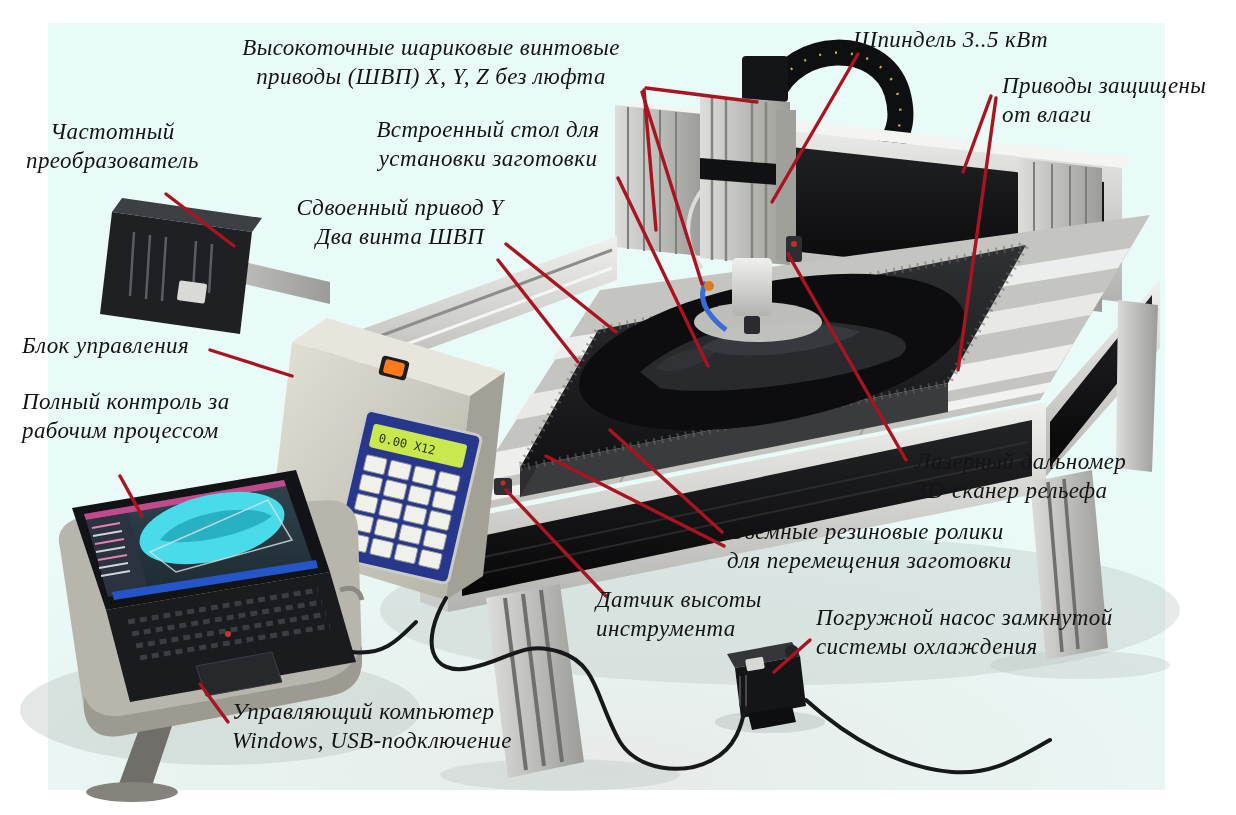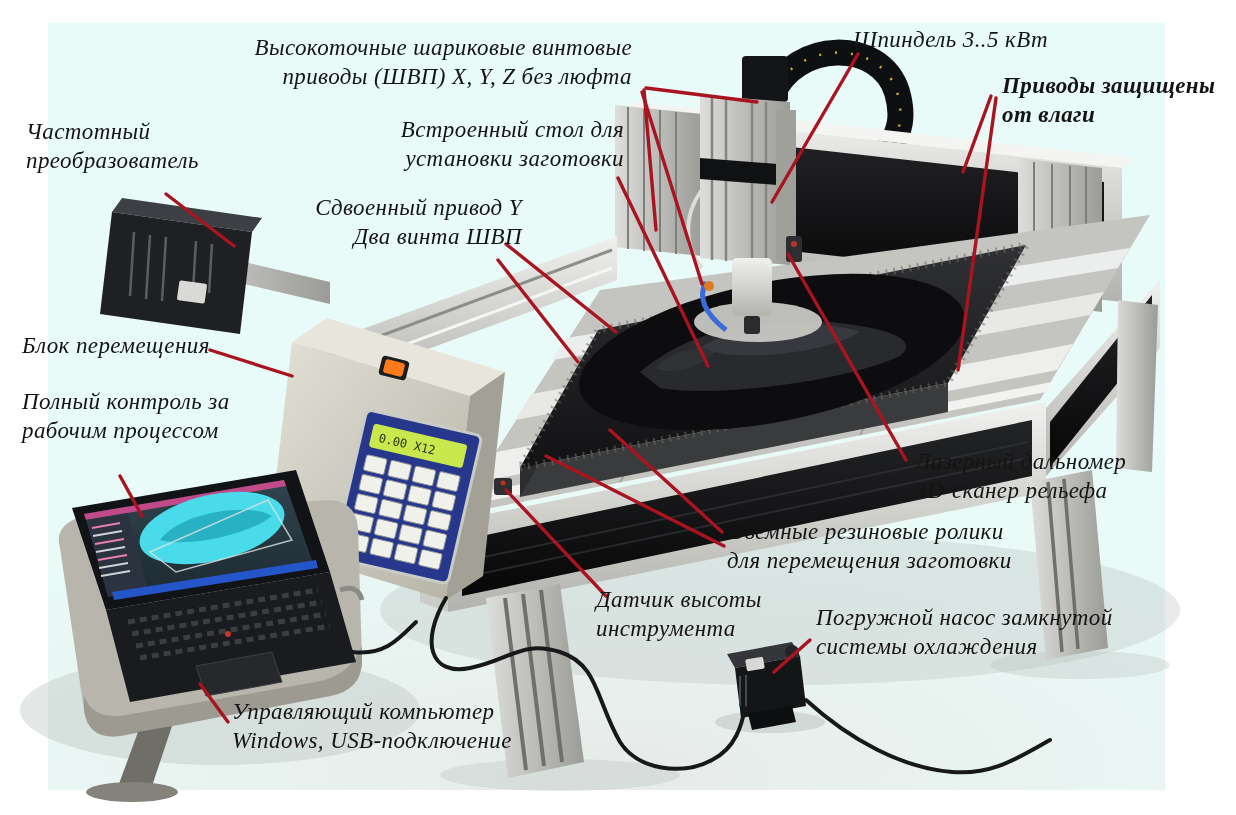--- a/index.html
+++ b/index.html
@@ -1,21 +1,21 @@
 <!DOCTYPE html>
 <html><head>
 <meta charset="utf-8">
 <style>
   html,body{margin:0;padding:0;background:#ffffff;}
   #stage{position:relative;width:1236px;height:815px;background:#ffffff;overflow:hidden;
          font-family:"Liberation Serif",serif;}
   #art{position:absolute;left:0;top:0;}
   .label{position:absolute;font-style:italic;font-size:23px;line-height:1.26;
          color:#141414;letter-spacing:.4px;white-space:nowrap;}
-  .label.center{text-align:right;}
+  .label.center{text-align:center;}
 </style>
 </head>
 <body>
 <div id="stage">
 
 <svg id="art" width="1236" height="815" viewBox="0 0 1236 815">
   <defs>
     <linearGradient id="gAlu" x1="0" y1="0" x2="0" y2="1">
       <stop offset="0" stop-color="#f0f1ee"></stop>
           <stop offset="1" stop-color="#b2b3ae"></stop>
@@ -323,38 +323,38 @@
   </g>
 </svg>
 
 <div class="label center" style="left:230px;top:34px;width:402px;">
   <div>Высокоточные шариковые винтовые</div>
   <div>приводы (ШВП) X, Y, Z без люфта</div>
 </div>
 <div class="label" style="left:853px;top:26px;">
   <div>Шпиндель 3..5 кВт</div>
 </div>
-<div class="label" style="left:1002px;top:72px;font-weight:bold;">
+<div class="label" style="left:1002px;top:72px;">
   <div>Приводы защищены</div>
   <div>от влаги</div>
 </div>
 <div class="label center" style="left:352px;top:116px;width:272px;">
   <div>Встроенный стол для</div>
   <div>установки заготовки</div>
 </div>
 <div class="label center" style="left:278px;top:194px;width:244px;">
   <div>Сдвоенный привод Y</div>
   <div>Два винта ШВП</div>
 </div>
-<div class="label" style="left:26px;top:118px;">
+<div class="label" style="left:26px;top:118px;text-align:center;">
   <div>Частотный</div>
   <div>преобразователь</div>
 </div>
 <div class="label" style="left:22px;top:332px;">
-  <div>Блок перемещения</div>
+  <div>Блок управления</div>
 </div>
 <div class="label" style="left:22px;top:388px;">
   <div>Полный контроль за</div>
   <div>рабочим процессом</div>
 </div>
 <div class="label" style="left:915px;top:448px;">
   <div>Лазерный дальномер</div>
   <div>3D-сканер рельефа</div>
 </div>
 <div class="label" style="left:727px;top:518px;">

